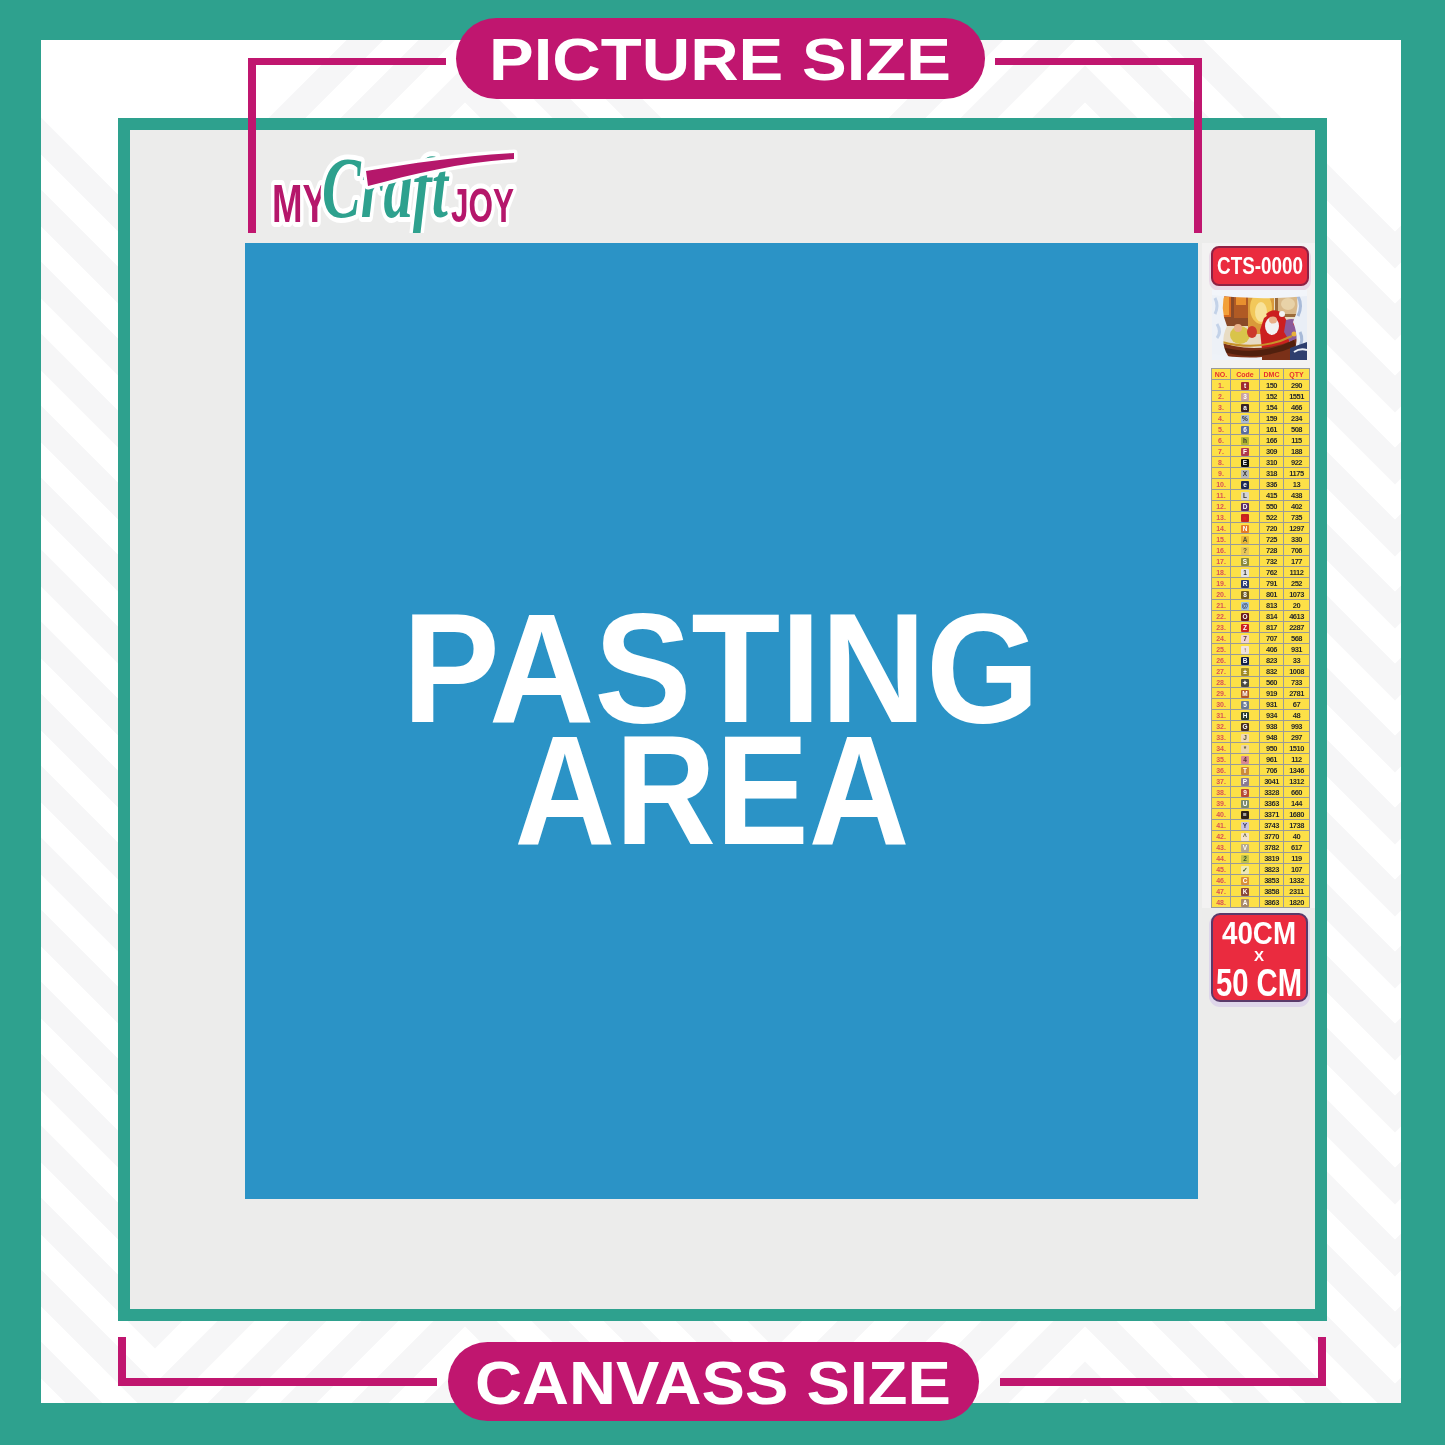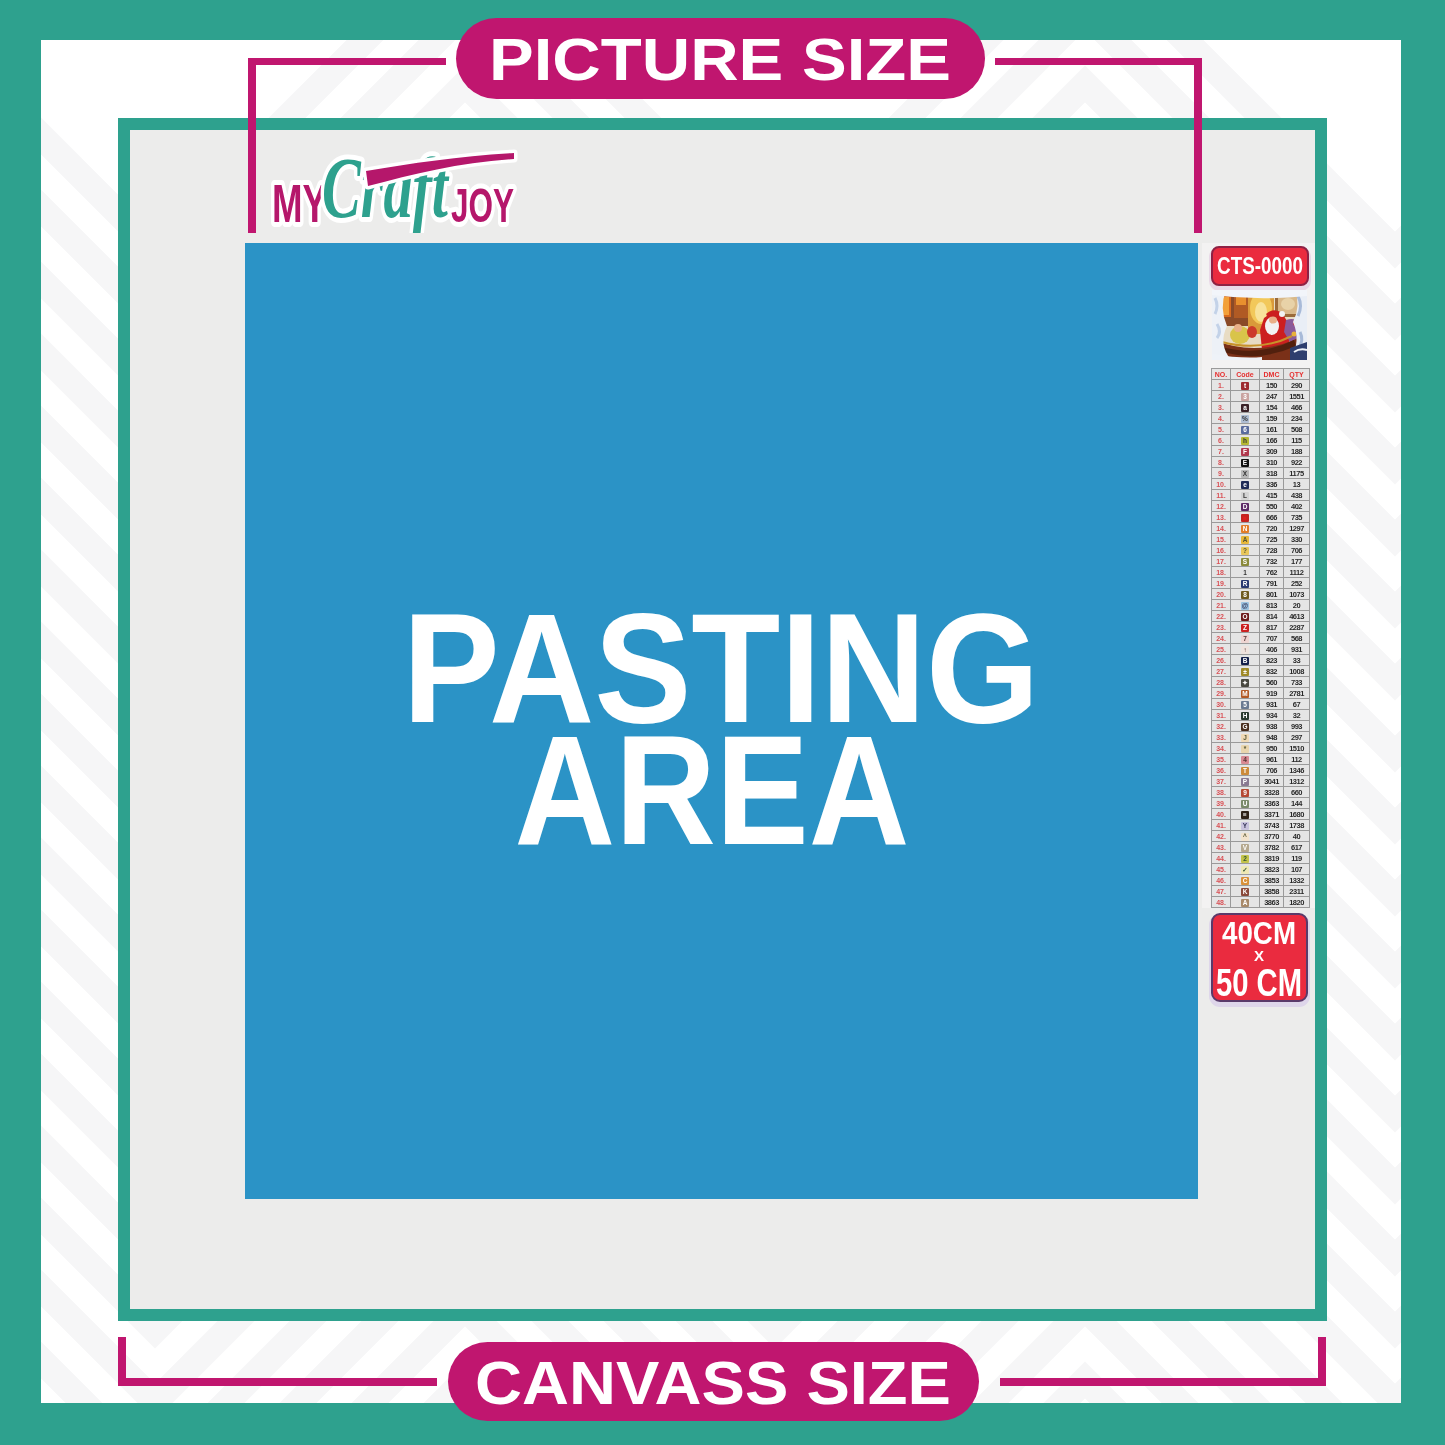--- a/index.html
+++ b/index.html
@@ -1,21 +1,21 @@
 <!DOCTYPE html>
 <html><head><meta charset="utf-8">
 <style>
 html,body{margin:0;padding:0}
 body{width:1445px;height:1445px;position:relative;overflow:hidden;background:#fff;
  font-family:"Liberation Sans",sans-serif;}
 .abs{position:absolute}
 .tealfill{background:#2ea18e}
 .magfill{background:#c0166f}
 .pill{background:#c0166f;border-radius:41px;color:#fff;font-weight:bold;text-align:center;}
-#tblwrap table{border-collapse:collapse;table-layout:fixed;width:98px;background:#e5e5e5}
+#tblwrap table{border-collapse:collapse;table-layout:fixed;width:98px;background:#fde047}
 #tblwrap td,#tblwrap th{border:1px solid #9a9a9a;padding:0;height:10px;max-height:10px;line-height:9px;
  text-align:center;overflow:hidden;font-weight:bold}
 #tblwrap th{color:#e62f2f;font-size:7px}
 #tblwrap td.no{color:#d95055;font-size:7px}
 #tblwrap td.dm,#tblwrap td.qt{color:#2a2a2a;font-size:7.5px;letter-spacing:-0.5px}
 .sq{display:block;margin:1px auto 0;width:8px;height:8px;line-height:8px;font-size:6.5px;font-weight:bold;
  border-radius:1px}
 .redlab{background:#ea2b3f;color:#fff;text-align:center;}
 </style></head>
 <body>
@@ -157,21 +157,21 @@
             <span class="sq" style="background:#9e2a2f;color:#fff">t</span>
           </td>
           <td class="dm">150</td>
           <td class="qt">290</td>
         </tr>
 <tr>
           <td class="no">2.</td>
           <td class="cd">
             <span class="sq" style="background:#c9a3a0;color:#fff">3</span>
           </td>
-          <td class="dm">247</td>
+          <td class="dm">152</td>
           <td class="qt">1551</td>
         </tr>
 <tr>
           <td class="no">3.</td>
           <td class="cd">
             <span class="sq" style="background:#3a2228;color:#fff">a</span>
           </td>
           <td class="dm">154</td>
           <td class="qt">466</td>
         </tr>
@@ -245,21 +245,21 @@
             <span class="sq" style="background:#5c2a66;color:#fff">D</span>
           </td>
           <td class="dm">550</td>
           <td class="qt">402</td>
         </tr>
 <tr>
           <td class="no">13.</td>
           <td class="cd">
             <span class="sq" style="background:#c5231f;color:#e02020">■</span>
           </td>
-          <td class="dm">666</td>
+          <td class="dm">522</td>
           <td class="qt">735</td>
         </tr>
 <tr>
           <td class="no">14.</td>
           <td class="cd">
             <span class="sq" style="background:#e37d28;color:#fff">N</span>
           </td>
           <td class="dm">720</td>
           <td class="qt">1297</td>
         </tr>
@@ -390,21 +390,21 @@
           </td>
           <td class="dm">931</td>
           <td class="qt">67</td>
         </tr>
 <tr>
           <td class="no">31.</td>
           <td class="cd">
             <span class="sq" style="background:#2a3a2e;color:#fff">H</span>
           </td>
           <td class="dm">934</td>
-          <td class="qt">32</td>
+          <td class="qt">48</td>
         </tr>
 <tr>
           <td class="no">32.</td>
           <td class="cd">
             <span class="sq" style="background:#4a2e1e;color:#fff">G</span>
           </td>
           <td class="dm">938</td>
           <td class="qt">993</td>
         </tr>
 <tr>

